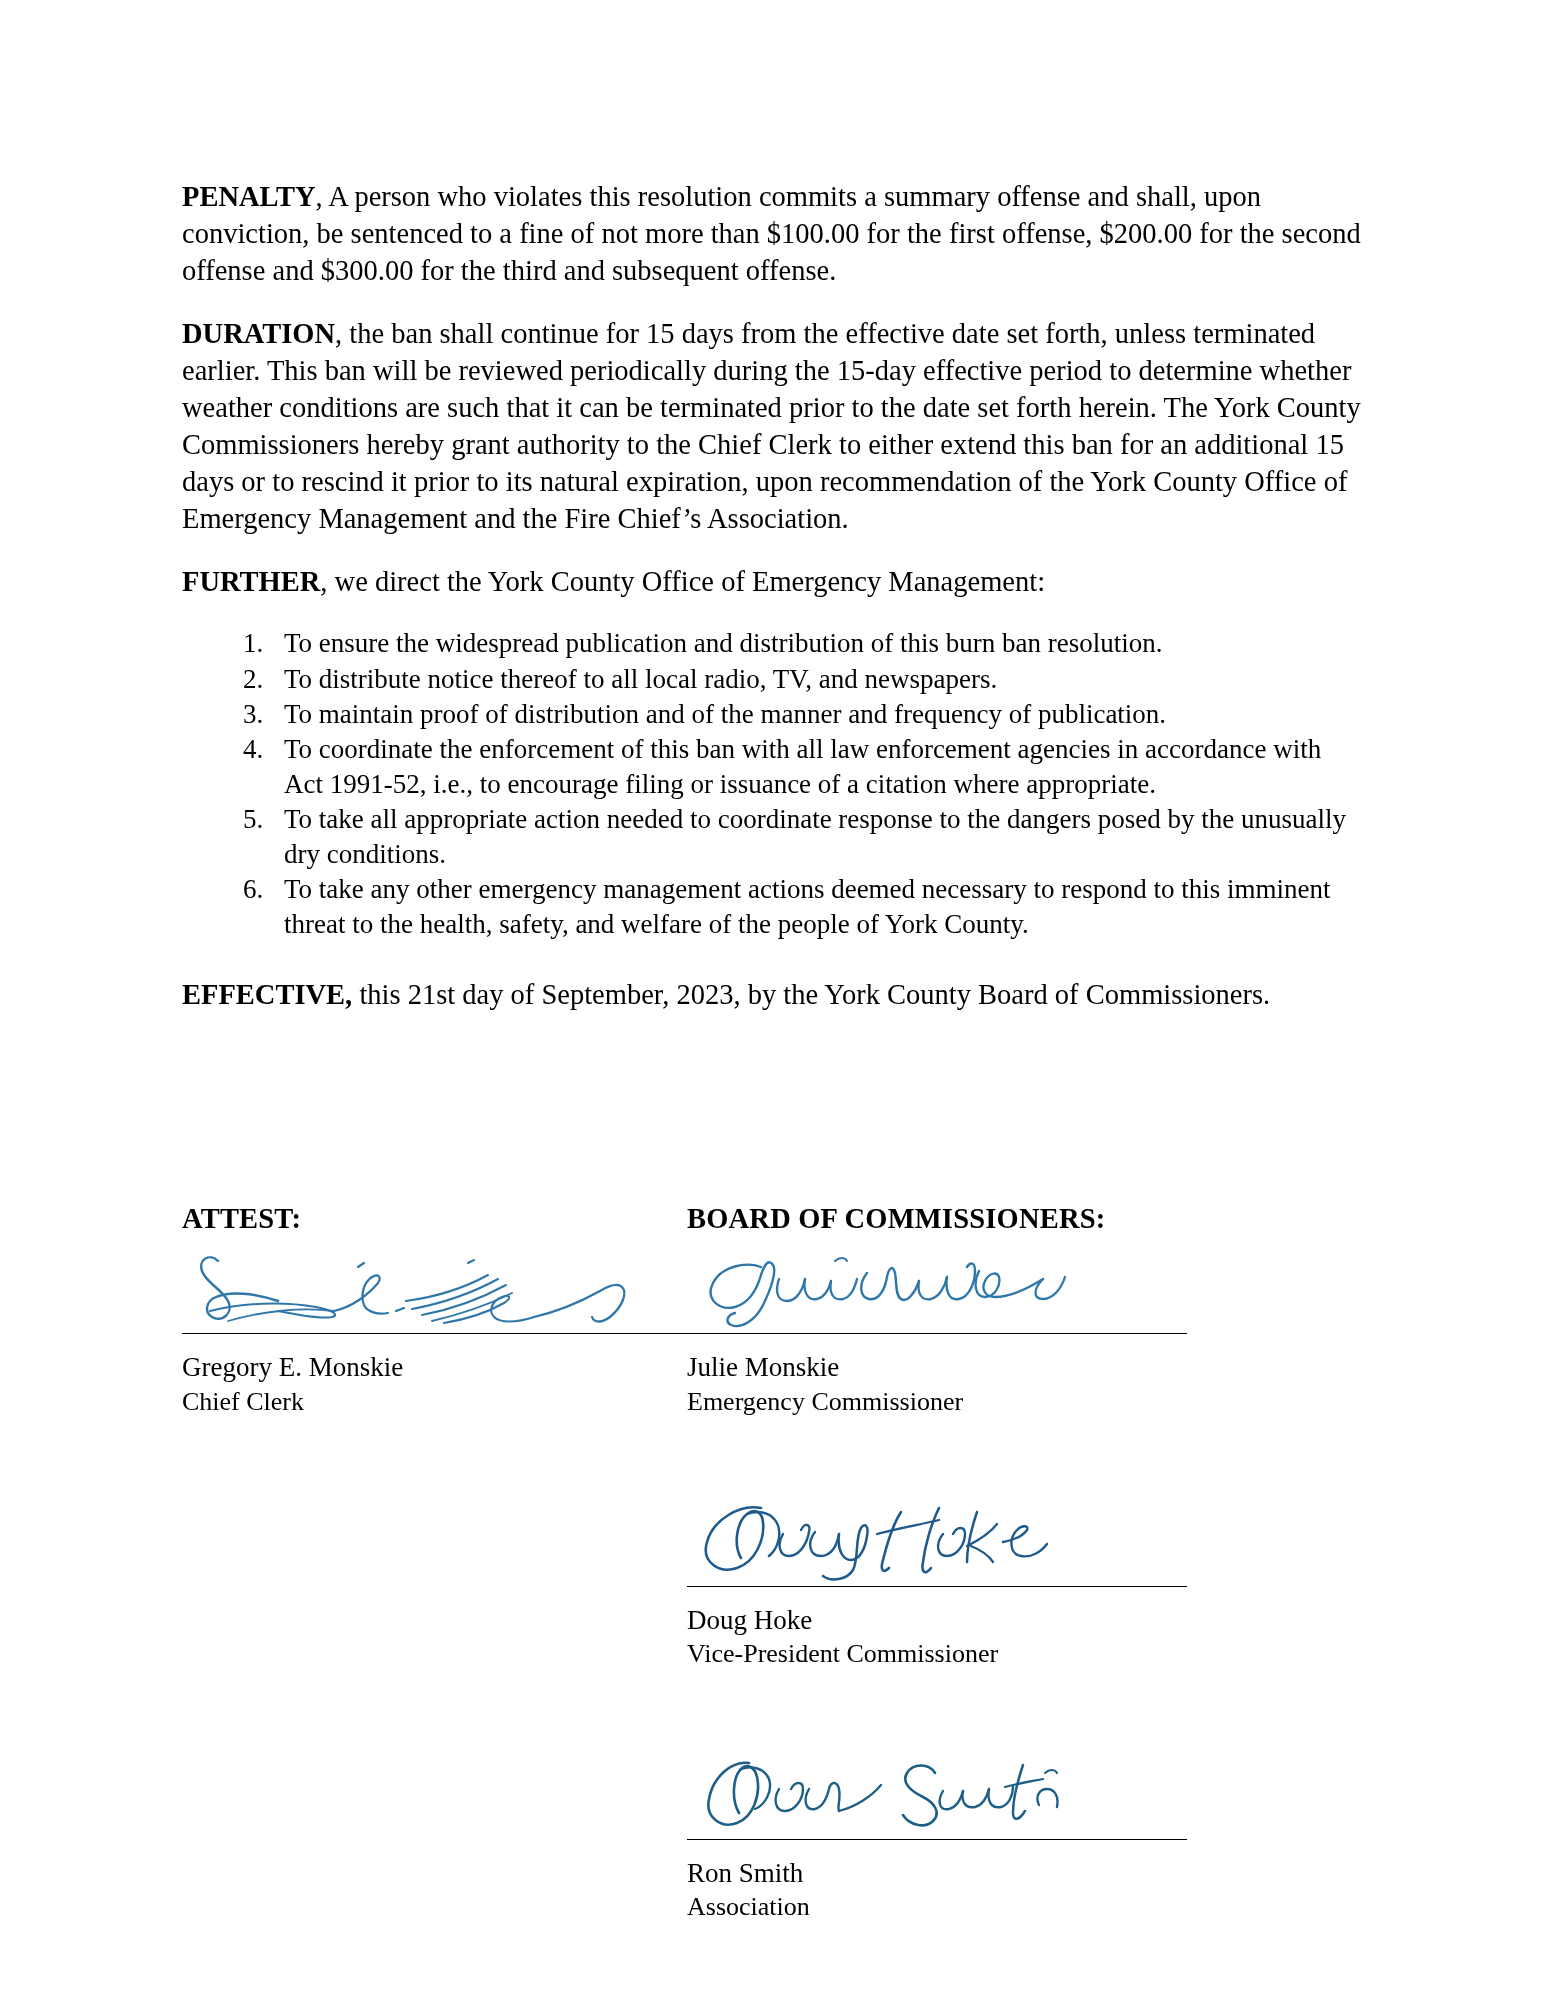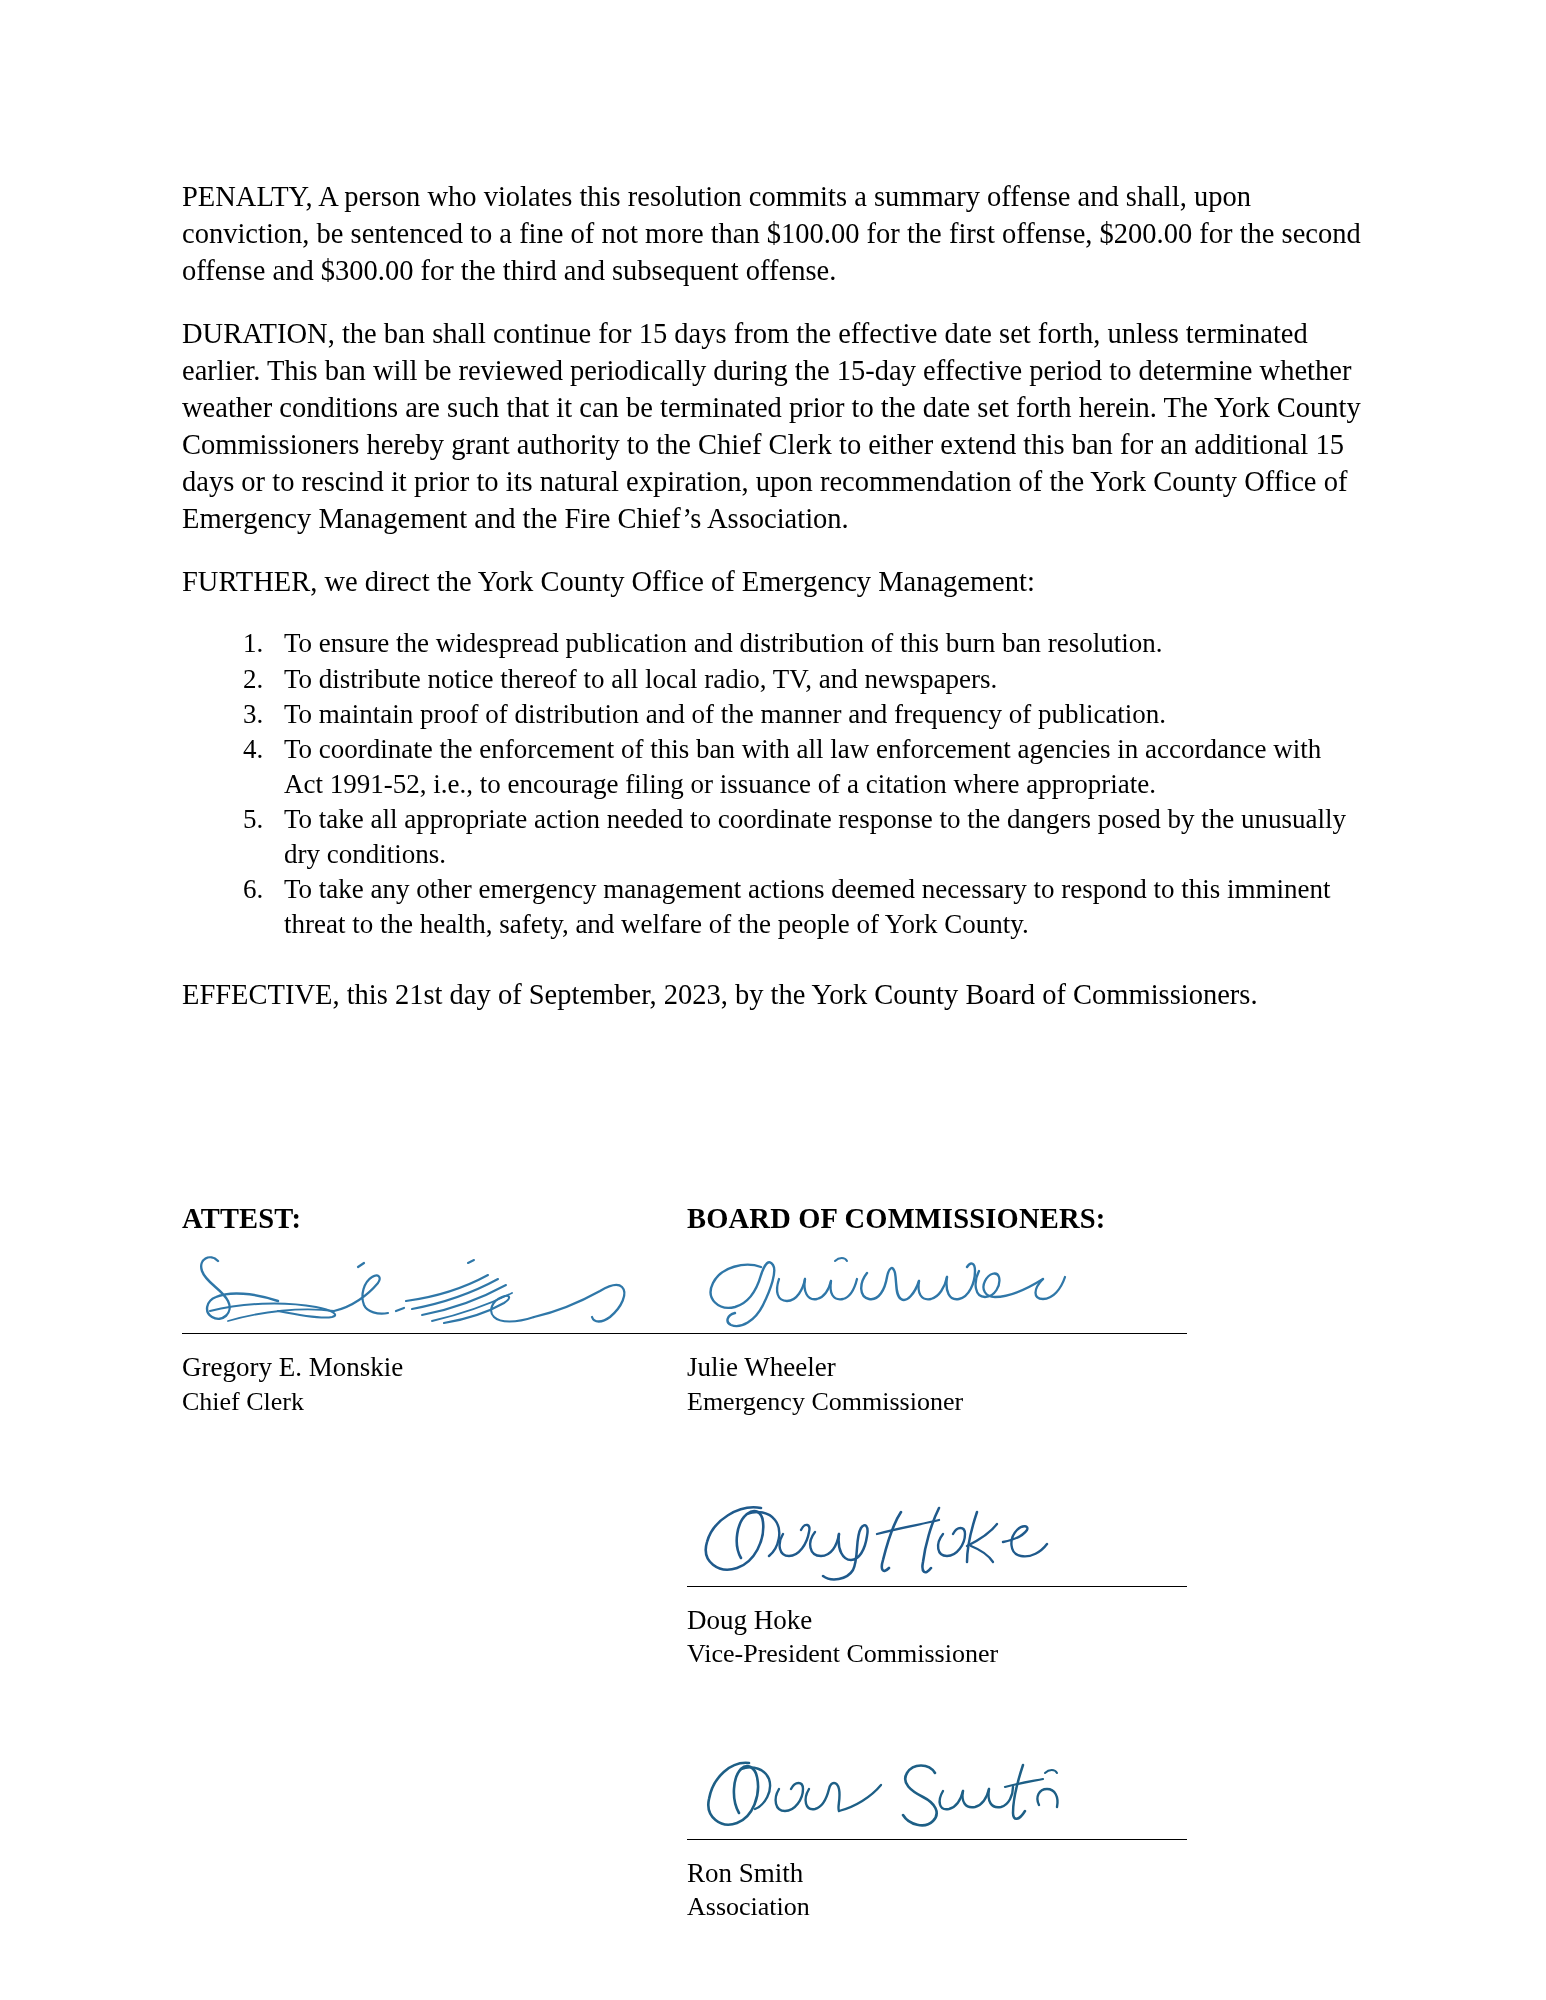--- a/index.html
+++ b/index.html
@@ -28,21 +28,21 @@
     top: 178px;
     width: 1180px;
   }
   p.para {
     margin: 0 0 26px 0;
     font-size: 28.5px;
     line-height: 1.30;
     text-align: left;
   }
   .lead {
-    font-weight: normal;
+    font-weight: bold;
   }
   ol.directives {
     margin: 0 0 34px 0;
     padding-left: 88px;
     font-size: 27px;
     line-height: 1.30;
     list-style-position: outside;
     list-style-type: decimal;
   }
   ol.directives li {
@@ -183,21 +183,21 @@
                 <path d="M148 16 C152 12, 158 12, 160 16" stroke-width="2.0"></path>
                 <path d="M180 28 C172 38, 172 52, 182 54 C192 56, 198 44, 200 32 C202 22, 206 20, 208 28 C210 38, 208 50, 214 54 C220 58, 228 48, 232 36" stroke-width="2.4"></path>
                 <path d="M232 36 C230 48, 234 56, 244 54 C252 52, 258 42, 260 32" stroke-width="2.3"></path>
                 <path d="M260 32 C258 46, 262 56, 272 54 C282 52, 288 38, 288 26 C288 18, 284 16, 280 22" stroke-width="2.4"></path>
                 <path d="M292 26 C286 38, 288 52, 298 52 C308 52, 314 40, 312 32 C310 26, 302 28, 298 36 C294 44, 298 52, 308 52 C322 52, 340 44, 356 34" stroke-width="2.3"></path>
                 <path d="M356 34 C346 44, 346 54, 356 54 C366 54, 374 44, 378 32" stroke-width="2.3"></path>
               </g>
             </svg>
           </div>
           <div class="sig-line"></div>
-          <div class="sig-name">Julie Wheeler</div>
+          <div class="sig-name">Julie Monskie</div>
           <div class="sig-title">Emergency Commissioner</div>
         </div>
 
         <div class="spacer-40"></div>
 
         <div class="sig-block">
           <div class="sig-ink">
             <svg width="400" height="88" viewBox="0 0 400 88" fill="none" xmlns="http://www.w3.org/2000/svg" aria-hidden="true">
               <g stroke="#1f5a8c" fill="none" stroke-linecap="round" stroke-linejoin="round">
                 <path d="M74 10 C52 6, 26 22, 20 44 C14 64, 32 76, 50 70 C68 64, 78 42, 76 24 C75 14, 68 10, 60 16 C50 24, 46 46, 54 60" stroke-width="2.6"></path>

